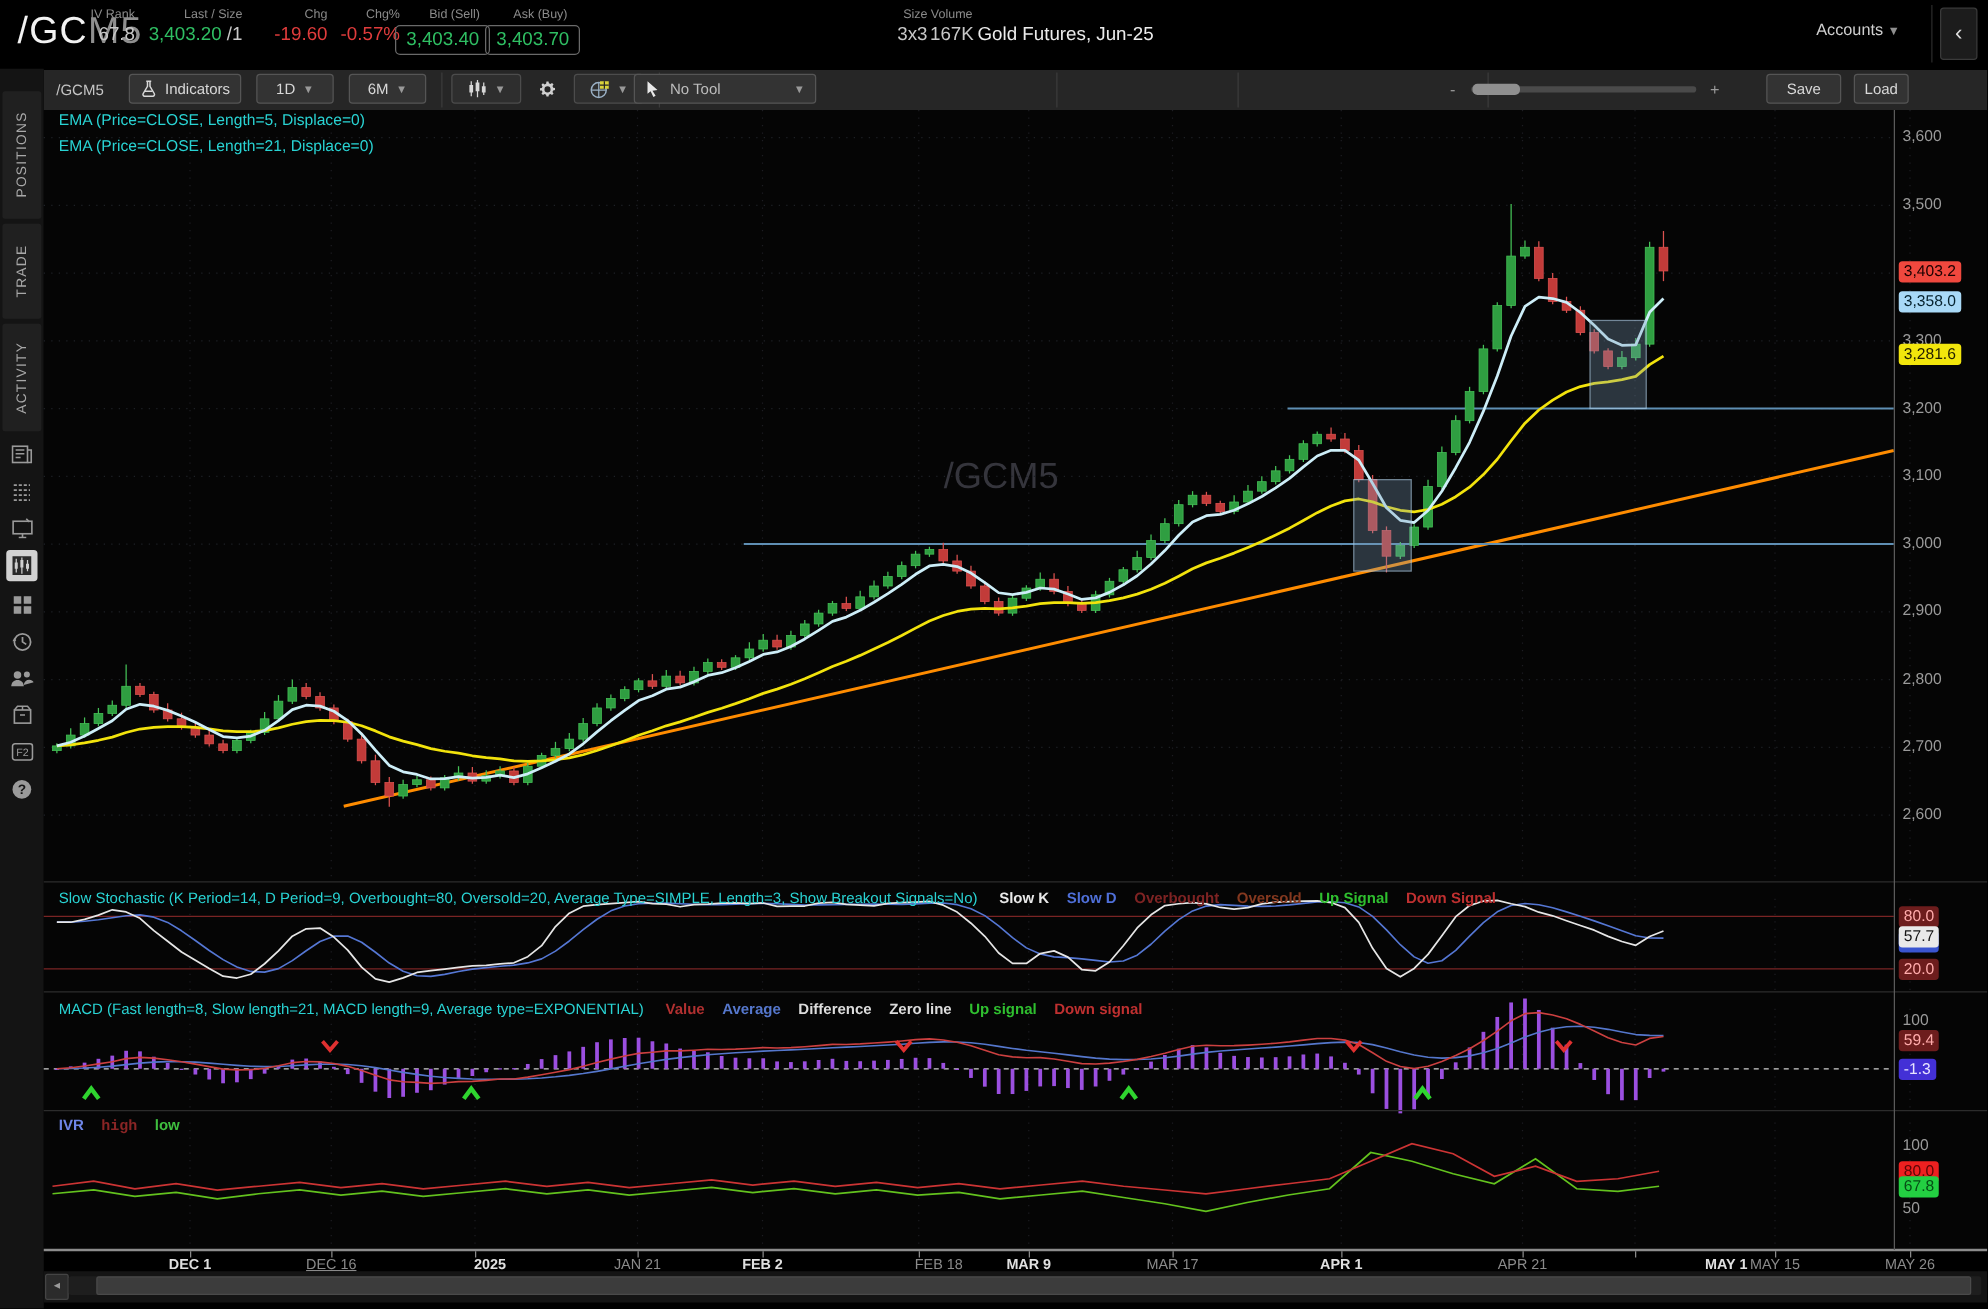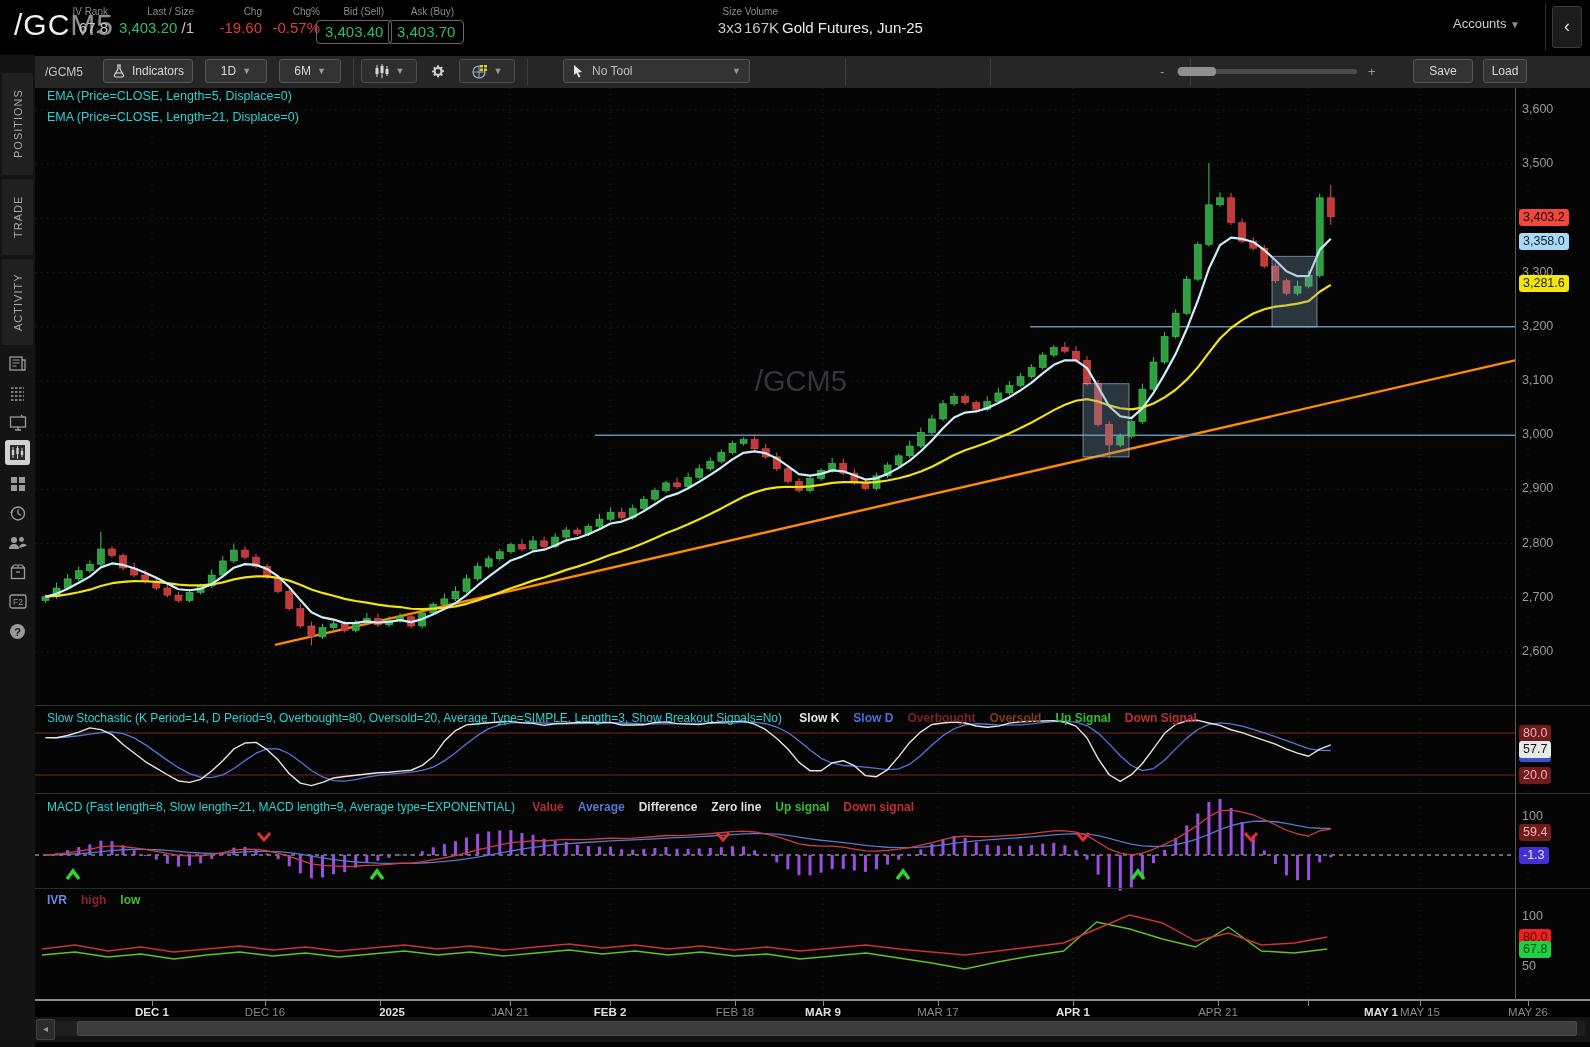--- a/index.html
+++ b/index.html
@@ -164,21 +164,21 @@
     <div class="tbtn flat" style="left:424px;width:56px">
       <svg width="16" height="15" viewBox="0 0 16 15">
         <circle cx="7" cy="8" r="6" fill="none" stroke="#9ab0c4" stroke-width="1.2"></circle>
         <path d="M7 2v12M1 8h12" stroke="#9ab0c4" stroke-width="1"></path>
         <rect x="8" y="1" width="7" height="6" fill="#d9d23a"></rect>
           <path d="M8 4h7M11.5 1v6" stroke="#262626" stroke-width="1"></path>
       </svg>
       <span class="chev">▼</span>
     </div>
     <div class="tb-sep" style="left:492px"></div>
-    <div class="tbtn" style="left:528px;width:187px">
+    <div class="tbtn" style="left:472px;width:146px">
       <svg width="12" height="14" viewBox="0 0 12 14" style="margin-right:2px">
         <path d="M2 1l8 7-4 .5 2.5 4-1.8 1L4.5 9 2 11z" fill="#e8e8e8"></path>
       </svg>
       <span style="flex:1;text-align:left;color:#bdbdbd">No Tool</span>
       <span class="chev">▼</span>
     </div>
     <div class="tb-sep" style="left:810px"></div>
     <div class="tb-sep" style="left:955px"></div>
     <div class="tb-sep" style="left:1155px"></div>
   </div>
@@ -730,36 +730,36 @@
       <line x1="788" x2="788" y1="10" y2="111" stroke="#1d1d22" stroke-dasharray="1 5"></line>
       <line x1="903" x2="903" y1="10" y2="111" stroke="#1d1d22" stroke-dasharray="1 5"></line>
       <line x1="1038" x2="1038" y1="10" y2="111" stroke="#1d1d22" stroke-dasharray="1 5"></line>
       <line x1="1183" x2="1183" y1="10" y2="111" stroke="#1d1d22" stroke-dasharray="1 5"></line>
       <line x1="1273" x2="1273" y1="10" y2="111" stroke="#1d1d22" stroke-dasharray="1 5"></line>
       <line x1="1385" x2="1385" y1="10" y2="111" stroke="#1d1d22" stroke-dasharray="1 5"></line>
       <line x1="1493" x2="1493" y1="10" y2="111" stroke="#1d1d22" stroke-dasharray="1 5"></line>
       <polyline points="7,67 39.955897435897434,64 72.91179487179487,69 105.86769230769231,66 138.82358974358974,71 171.77948717948715,67 204.73538461538462,64 237.69128205128206,68 270.64717948717947,65 303.6030769230769,69 336.5589743589743,66 369.5148717948718,63 402.47076923076924,67 435.4266666666666,64 468.3825641025641,68 501.33846153846156,65 534.2943589743589,62 567.2502564102564,66 600.2061538461538,63 633.1620512820513,67 666.1179487179486,64 699.0738461538461,68 732.0297435897436,66 764.985641025641,71 797.9415384615385,68 830.8974358974359,65 863.8533333333332,70 896.8092307692307,75 929.7651282051282,81 962.7210256410257,74 995.6769230769231,68 1028.6328205128204,63 1061.5887179487179,34 1094.5446153846153,41 1127.5005128205128,51 1160.4564102564102,59 1193.4123076923076,39 1226.368205128205,63 1259.3241025641025,65 1292.28,61" fill="none" stroke="#63c21e" stroke-width="1.4"></polyline>
       <polyline points="7,61 39.955897435897434,57 72.91179487179487,63 105.86769230769231,59 138.82358974358974,64 171.77948717948715,61 204.73538461538462,58 237.69128205128206,62 270.64717948717947,59 303.6030769230769,63 336.5589743589743,60 369.5148717948718,57 402.47076923076924,61 435.4266666666666,58 468.3825641025641,62 501.33846153846156,59 534.2943589743589,56 567.2502564102564,60 600.2061538461538,57 633.1620512820513,61 666.1179487179486,58 699.0738461538461,62 732.0297435897436,59 764.985641025641,63 797.9415384615385,60 830.8974358974359,57 863.8533333333332,61 896.8092307692307,64 929.7651282051282,67 962.7210256410257,63 995.6769230769231,59 1028.6328205128204,55 1061.5887179487179,41 1094.5446153846153,27 1127.5005128205128,35 1160.4564102564102,53 1193.4123076923076,45 1226.368205128205,57 1259.3241025641025,55 1292.28,49" fill="none" stroke="#cc3434" stroke-width="1.4"></polyline>
     </svg>
-  <div class="plabel" style="top:893px" id="ivr-label"><span style="color: rgb(111, 134, 232); font-weight: bold;">IVR</span><span style="color: rgb(138, 37, 37); font-weight: bold;">high</span><span style="color: rgb(63, 191, 63); font-weight: bold;">low</span></div>
+  <div class="plabel" style="top:893px" id="ivr-label"><span style="color: rgb(111, 134, 232); font-weight: bold;">IVR</span><span style="color: rgb(138, 37, 37); font-weight: bold; font-family: Liberation Mono, monospace;">high</span><span style="color: rgb(63, 191, 63); font-weight: bold;">low</span></div>
 
   <div class="axline" style="top:999px"></div>
   <div class="taxis" id="time-axis">
       <div class="tick" style="left: 117px;"></div>
       <div class="tlabel major" style="left: 117px;">DEC 1</div>
       <div class="tick" style="left: 230px;"></div>
       <div class="tlabel" style="left: 230px; text-decoration: underline;">DEC 16</div>
       <div class="tick" style="left: 345px;"></div>
       <div class="tlabel major" style="left: 357px;">2025</div>
       <div class="tick" style="left: 475px;"></div>
       <div class="tlabel" style="left: 475px;">JAN 21</div>
       <div class="tick" style="left: 575px;"></div>
       <div class="tlabel major" style="left: 575px;">FEB 2</div>
       <div class="tick" style="left: 700px;"></div>
-      <div class="tlabel" style="left: 700px;">FEB 18</div>
+      <div class="tlabel" style="left: 716px;">FEB 18</div>
       <div class="tick" style="left: 788px;"></div>
       <div class="tlabel major" style="left: 788px;">MAR 9</div>
       <div class="tick" style="left: 903px;"></div>
       <div class="tlabel" style="left: 903px;">MAR 17</div>
       <div class="tick" style="left: 1038px;"></div>
       <div class="tlabel major" style="left: 1038px;">APR 1</div>
       <div class="tick" style="left: 1183px;"></div>
       <div class="tlabel" style="left: 1183px;">APR 21</div>
       <div class="tick" style="left: 1273px;"></div>
       <div class="tlabel major" style="left: 1346px; text-align: center;">MAY 1</div>

